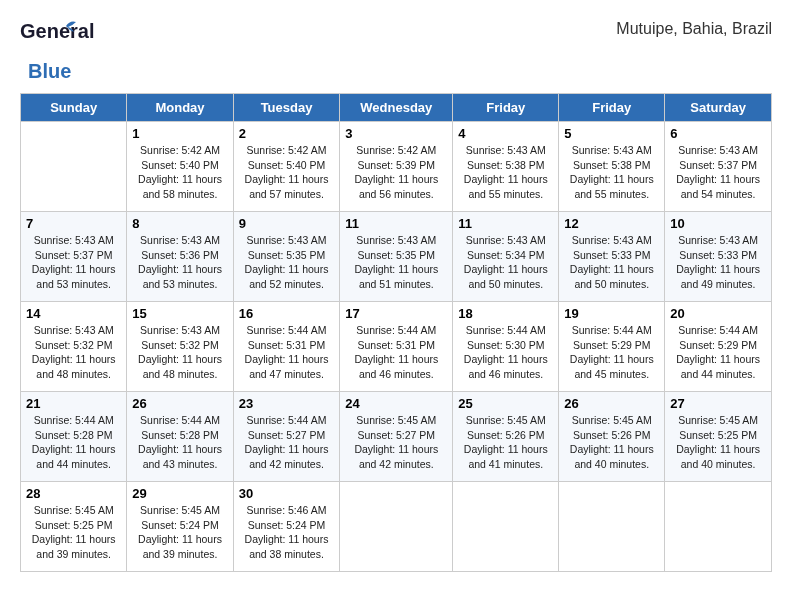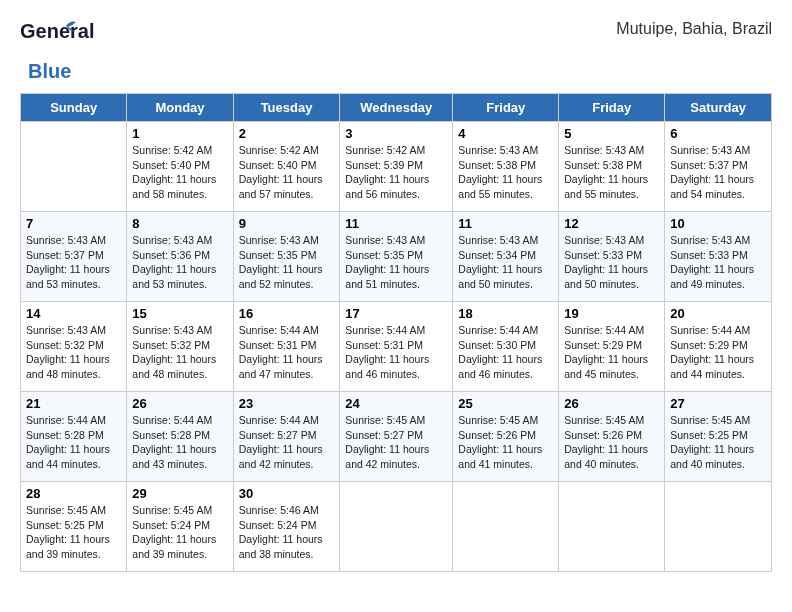--- a/index.html
+++ b/index.html
@@ -58,20 +58,21 @@
     .date-num {
       font-weight: bold;
       font-size: 13px;
       margin-bottom: 2px;
       display: block;
     }
     .cell-info {
       font-size: 10.5px;
       color: #222;
       line-height: 1.4;
+      text-align: center;
     }
     .empty-cell {
       background: #f9f9f9;
     }
     tr:nth-child(even) td {
       background: #f5f8fc;
     }
     tr:nth-child(odd) td {
       background: #fff;
     }

